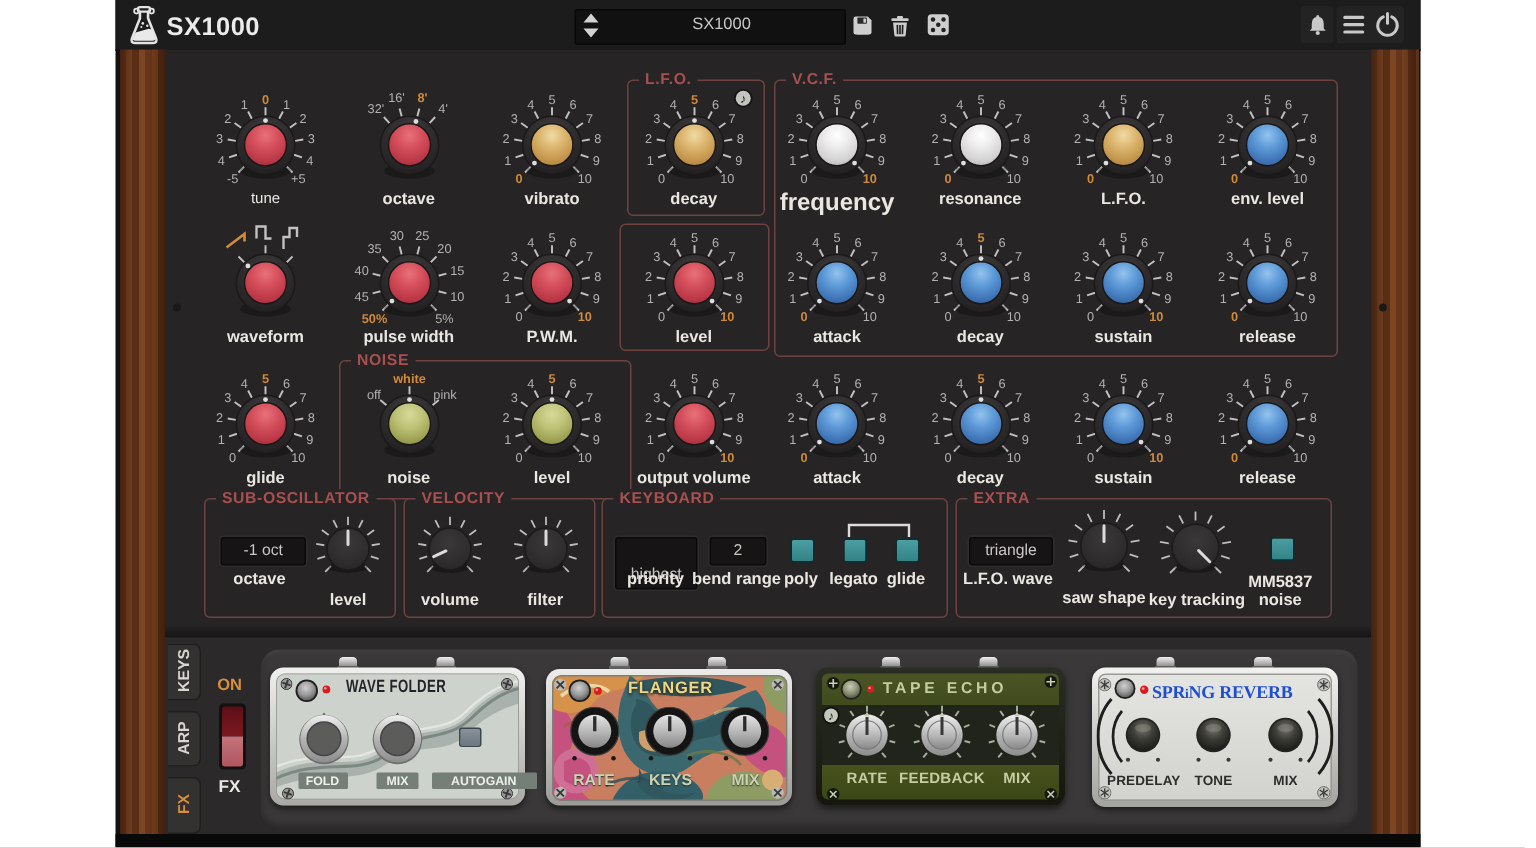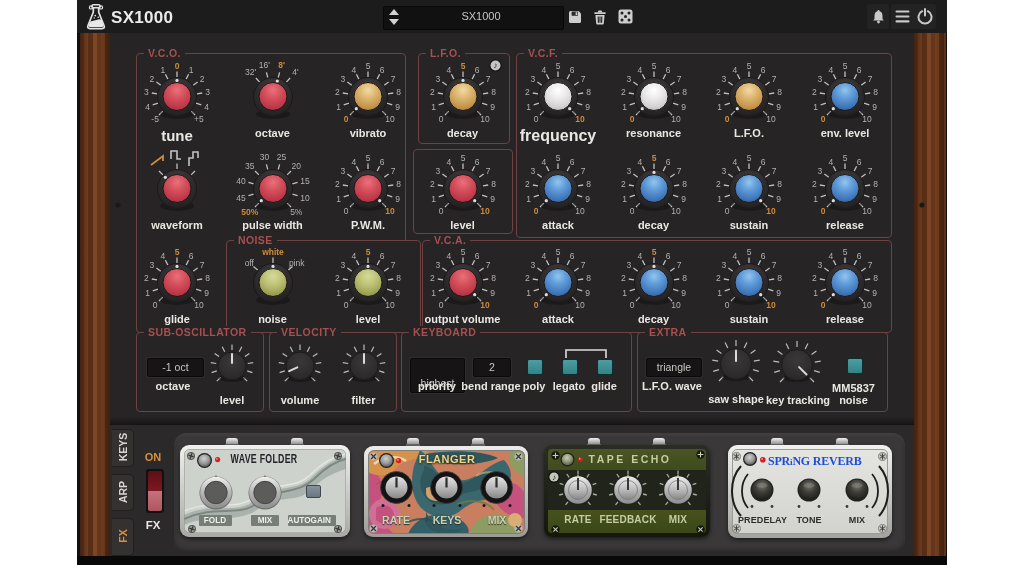--- a/index.html
+++ b/index.html
@@ -157,35 +157,29 @@
     </svg>
 <svg class="ab" style="left:895px;top:10px" width="15" height="13" viewBox="0 0 15 13">
 <rect x="0.5" y="0.5" width="14" height="2.1" rx="1" fill="#c9c9c9"></rect>
 <rect x="0.5" y="5.4" width="14" height="2.1" rx="1" fill="#c9c9c9"></rect>
 <rect x="0.5" y="10.3" width="14" height="2.1" rx="1" fill="#c9c9c9"></rect>
     </svg>
 <svg class="ab" style="left:917px;top:8px" width="16" height="17" viewBox="0 0 16 17">
 <path d="M5.2 3.2 A6.5 6.5 0 1 0 10.8 3.2" fill="none" stroke="#c9c9c9" stroke-width="2" stroke-linecap="round"></path>
 <line x1="8" y1="1" x2="8" y2="7.5" stroke="#c9c9c9" stroke-width="2" stroke-linecap="round"></line>
     </svg>
-<div class="fs" style="left:136px;top:53px;width:268px;height:278px;background:#262424">
-      <span>V.C.O.</span>
-    </div>
 <div class="fs" style="left:418px;top:53px;width:90px;height:89px;background:#262424">
       <span>L.F.O.</span>
     </div>
 <div class="fs" style="left:413px;top:149px;width:98px;height:83px;background:#262424"></div>
 <div class="fs" style="left:516px;top:53px;width:374px;height:183px;background:#262424">
       <span>V.C.F.</span>
     </div>
 <div class="fs" style="left:226px;top:240px;width:193px;height:91px;background:#262424">
       <span>NOISE</span>
-    </div>
-<div class="fs" style="left:422px;top:240px;width:468px;height:91px;background:#262424">
-      <span>V.C.A.</span>
     </div>
 <div class="fs" style="left:136px;top:332px;width:126px;height:78px;background:#262424">
       <span>SUB-OSCILLATOR</span>
     </div>
 <div class="fs" style="left:269px;top:332px;width:126px;height:78px;background:#262424">
       <span>VELOCITY</span>
     </div>
 <div class="fs" style="left:401px;top:332px;width:229px;height:78px;background:#262424">
       <span>KEYBOARD</span>
     </div>
@@ -403,21 +397,21 @@
       <text x="73.1" y="28.9" font-size="8.5" fill="#b2b2b2" text-anchor="middle">7</text>
       <text x="78.6" y="42.3" font-size="8.5" fill="#b2b2b2" text-anchor="middle">8</text>
       <text x="77.5" y="56.7" font-size="8.5" fill="#b2b2b2" text-anchor="middle">9</text>
       <text x="69.9" y="69.0" font-size="8.5" fill="#b2b2b2" text-anchor="middle">10</text>
       <ellipse cx="48" cy="61" rx="17" ry="5" fill="#000" opacity="0.28"></ellipse>
       <circle cx="48" cy="44" r="19.5" fill="url(#bez)"></circle>
       <circle cx="48" cy="44" r="19.5" fill="none" stroke="#1b1919" stroke-width="1"></circle>
       <circle cx="48" cy="43.5" r="14" fill="url(#cap_blue)" stroke="#1c1717" stroke-width="1"></circle>
       <circle cx="36.3" cy="55.7" r="1.6" fill="#dedede"></circle>
     </svg>
-<div class="ab lb" style="left:107px;top:128px;width:140px;font-size:15px;color:#eae7e3;font-weight:bold;letter-spacing:0px">tune</div>
+<div class="ab lb" style="left:107px;top:128px;width:140px;font-size:10px;color:#eae7e3;font-weight:normal;letter-spacing:0px">tune</div>
 <div class="ab lb" style="left:202.5px;top:128px;width:140px;font-size:11px;color:#eae7e3;font-weight:bold;letter-spacing:0px">octave</div>
 <div class="ab lb" style="left:298px;top:128px;width:140px;font-size:11px;color:#eae7e3;font-weight:bold;letter-spacing:0px">vibrato</div>
 <div class="ab lb" style="left:392.5px;top:128px;width:140px;font-size:11px;color:#eae7e3;font-weight:bold;letter-spacing:0px">decay</div>
 <div class="ab lb" style="left:488px;top:128px;width:140px;font-size:16px;color:#eae7e3;font-weight:bold;letter-spacing:0px">frequency</div>
 <div class="ab lb" style="left:583.5px;top:128px;width:140px;font-size:11px;color:#eae7e3;font-weight:bold;letter-spacing:0px">resonance</div>
 <div class="ab lb" style="left:679px;top:128px;width:140px;font-size:11px;color:#eae7e3;font-weight:bold;letter-spacing:0px">L.F.O.</div>
 <div class="ab lb" style="left:775px;top:128px;width:140px;font-size:11px;color:#eae7e3;font-weight:bold;letter-spacing:0px">env. level</div>
 <svg class="ab" style="left:489px;top:59px" width="13" height="13" viewBox="0 0 13 13">
 <circle cx="6.5" cy="6.5" r="6.2" fill="#161616"></circle>
 <circle cx="6.5" cy="6.5" r="5" fill="#c4c4c1"></circle>
@@ -1082,22 +1076,22 @@
 <circle cx="19" cy="20.5" r="15.8" fill="url(#rim)"></circle>
 <circle cx="19" cy="20.5" r="11.2" fill="#5c5c5a"></circle>
 <circle cx="19" cy="20.5" r="11.2" fill="none" stroke="#454545" stroke-width="1"></circle>
     </svg>
 <div class="ab" style="left:306px;top:484.5px;width:13px;height:11.5px;background:linear-gradient(#87929c,#6c7680);
 border:1px solid #3e464e;border-radius:2px"></div>
 <div class="ab" style="left:198.5px;top:514.5px;width:33px;height:11.5px;background:#757f78;
 border-radius:1px;color:#eef0ea;font-size:8.2px;font-weight:bold;text-align:center;line-height:11.5px;letter-spacing:0px">FOLD</div>
 <div class="ab" style="left:251px;top:514.5px;width:28px;height:11.5px;background:#757f78;
 border-radius:1px;color:#eef0ea;font-size:8.2px;font-weight:bold;text-align:center;line-height:11.5px;letter-spacing:0px">MIX</div>
-<div class="ab" style="left:287.5px;top:514.5px;width:48px;height:11.5px;background:#757f78;
-border-radius:1px;color:#eef0ea;font-size:8.2px;font-weight:bold;text-align:left;line-height:11.5px;letter-spacing:0px">AUTOGAIN</div>
+<div class="ab" style="left:287.5px;top:514.5px;width:70px;height:11.5px;background:#757f78;
+border-radius:1px;color:#eef0ea;font-size:8.2px;font-weight:bold;text-align:center;line-height:11.5px;letter-spacing:0px">AUTOGAIN</div>
 <div class="ab" style="left:364px;top:446px;width:164px;height:91px;border-radius:9px;
 background:linear-gradient(#ececea,#9a9a96);padding:3.5px;box-sizing:border-box;box-shadow:0 2px 4px rgba(0,0,0,0.5)">
 <svg width="157" height="84" viewBox="0 0 157 84" style="border-radius:6px;display:block">
 <defs>
           <clipPath id="p2c">
             <rect width="157" height="84" rx="6"></rect>
           </clipPath>
         </defs>
 <g clip-path="url(#p2c)">
 <rect width="157" height="84" fill="#c97e60"></rect>

